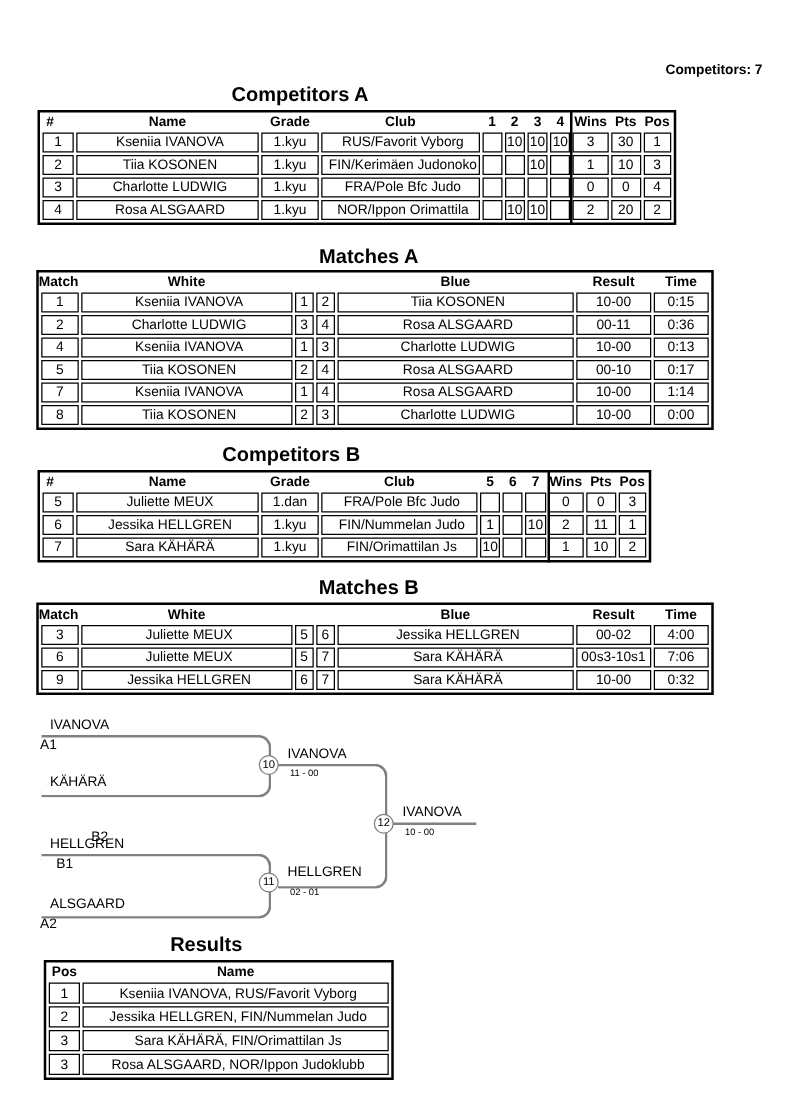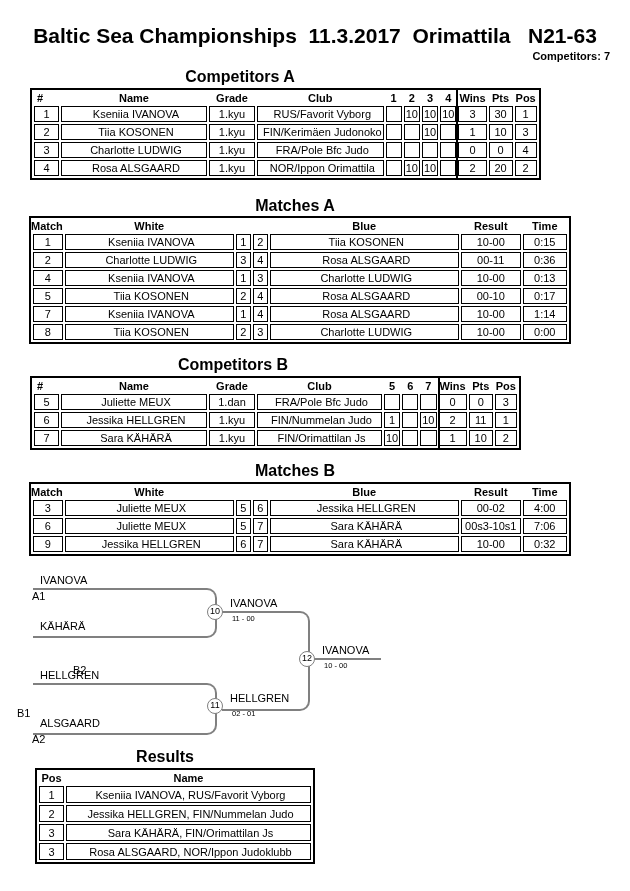--- a/index.html
+++ b/index.html
@@ -46,32 +46,31 @@
   .bk-circle{position:absolute;width:16px;height:16px;box-sizing:border-box;border:1.5px solid #808080;
              border-radius:50%;background:#fff;font-size:9px;line-height:13px;text-align:center;z-index:2;}
   #c10{left:207px;top:604px;}
   #c11{left:207px;top:698px;}
   #c12{left:299px;top:651px;}
   .bk-name{position:absolute;font-size:11px;white-space:nowrap;}
   .bk-seed{position:absolute;font-size:11px;white-space:nowrap;}
   .bk-score{position:absolute;font-size:7.5px;white-space:nowrap;}
   #n-a1{left:40px;top:574px;} #s-a1{left:32px;top:590px;}
   #n-b2{left:40px;top:620px;} #s-b2{left:32px;top:664px;padding-left:41px;}
-  #n-b1{left:40px;top:669px;} #s-b1{left:17px;top:685px;margin-top:22px;}
+  #n-b1{left:40px;top:669px;} #s-b1{left:45px;top:685px;}
   #n-a2{left:40px;top:717px;} #s-a2{left:32px;top:733px;}
   #w10{left:230px;top:597px;} #sc10{left:232px;top:614px;}
   #w11{left:230px;top:692px;} #sc11{left:232px;top:709px;}
   #w12{left:322px;top:644px;} #sc12{left:324px;top:661px;}
 </style>
 </head>
 <body>
 
 <div class="page">
 
-  <div class="main-title">Baltic Sea Championships  11.3.2017  Orimattila   N21-63</div>
   <div class="comp-count">Competitors: 7</div>
 
   <div class="section-title" id="t-compA">Competitors A</div>
   <table id="tblCompA">
     <colgroup>
         <col style="width:25px">
         <col style="width:146px">
         <col style="width:46px">
         <col style="width:125px">
         <col style="width:16px">

